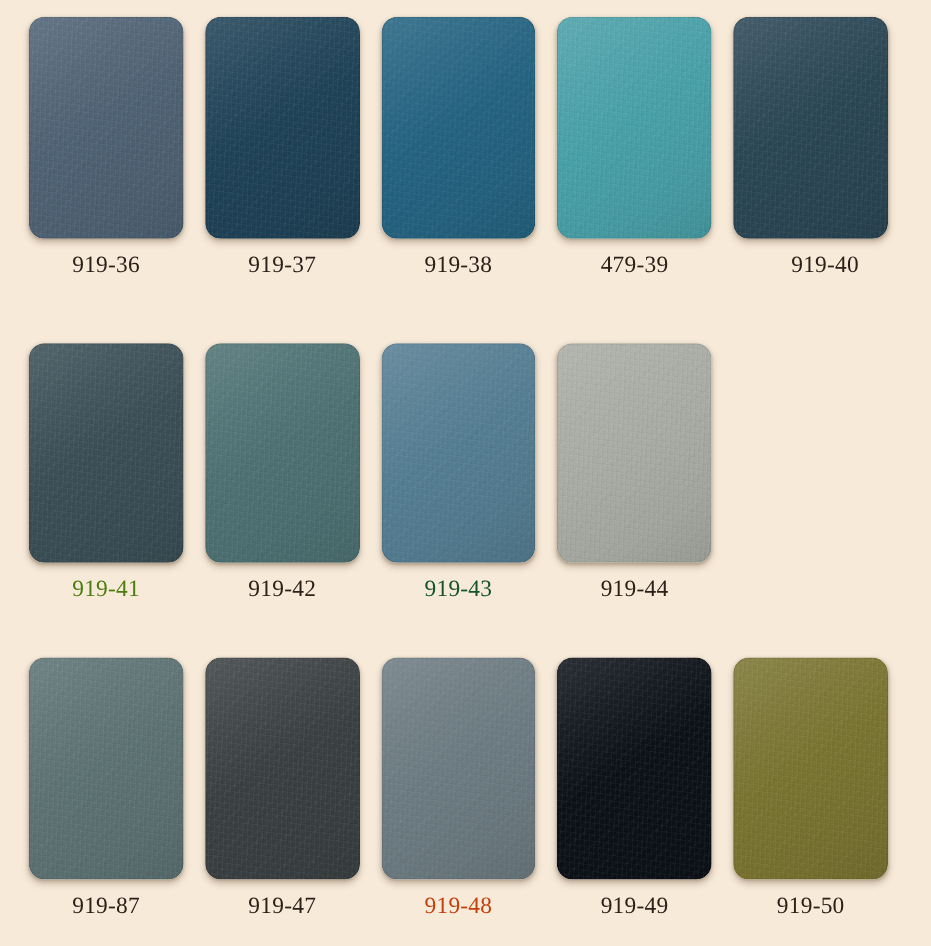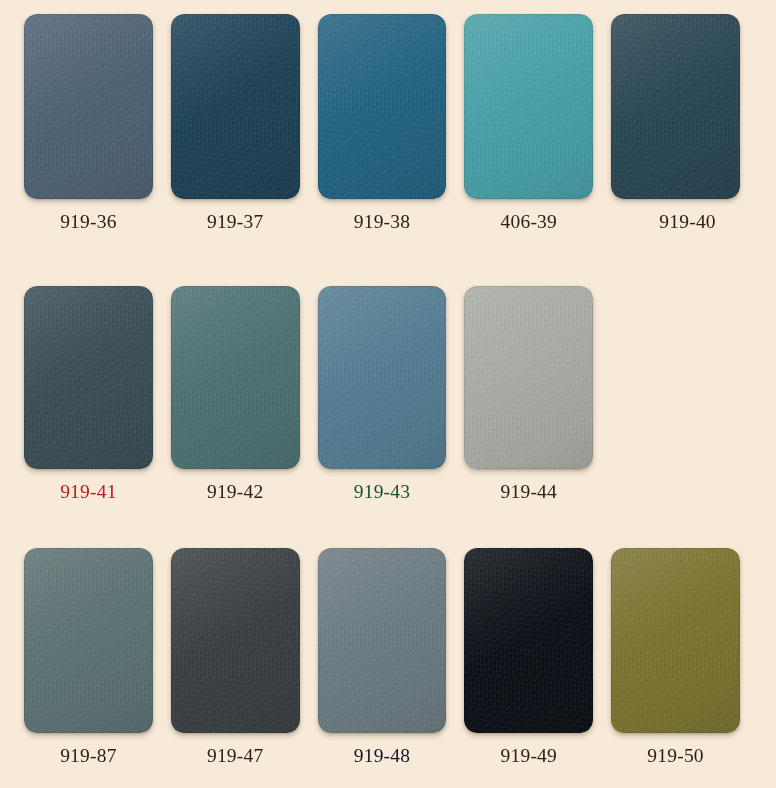--- a/index.html
+++ b/index.html
@@ -167,21 +167,21 @@
     </div>
     <div class="swatch-label" style="color: rgb(43, 33, 25);">919-38</div>
   </div>
   <div class="swatch-cell">
     <div class="swatch-chip">
       <div class="chip-color" style="background: rgb(72, 160, 168);"></div>
       <div class="chip-grain"></div>
       <div class="chip-shade"></div>
       <div class="chip-edge"></div>
     </div>
-    <div class="swatch-label" style="color: rgb(43, 33, 25);">406-39</div>
+    <div class="swatch-label" style="color: rgb(43, 33, 25);">479-39</div>
   </div>
   <div class="swatch-cell">
     <div class="swatch-chip">
       <div class="chip-color" style="background: rgb(42, 70, 84);"></div>
       <div class="chip-grain"></div>
       <div class="chip-shade"></div>
       <div class="chip-edge"></div>
     </div>
     <div class="swatch-label" style="color: rgb(43, 33, 25); margin-left: 24px;">919-40</div>
   </div>
@@ -190,21 +190,21 @@
 <div class="row-gap-1"></div>
 
 <div class="palette-grid row-2">
   <div class="swatch-cell">
     <div class="swatch-chip">
       <div class="chip-color" style="background: rgb(58, 78, 86);"></div>
       <div class="chip-grain"></div>
       <div class="chip-shade"></div>
       <div class="chip-edge"></div>
     </div>
-    <div class="swatch-label" style="color: #b91c1c; text-align: right;">919-41</div>
+    <div class="swatch-label" style="color: #4d7c0f; text-align: right;">919-41</div>
   </div>
   <div class="swatch-cell">
     <div class="swatch-chip">
       <div class="chip-color" style="background: rgb(77, 113, 115);"></div>
       <div class="chip-grain"></div>
       <div class="chip-shade"></div>
       <div class="chip-edge"></div>
     </div>
     <div class="swatch-label" style="color: rgb(43, 33, 25);">919-42</div>
   </div>
@@ -249,21 +249,21 @@
     </div>
     <div class="swatch-label" style="color: rgb(43, 33, 25);">919-47</div>
   </div>
   <div class="swatch-cell">
     <div class="swatch-chip">
       <div class="chip-color" style="background: rgb(108, 123, 130);"></div>
       <div class="chip-grain"></div>
       <div class="chip-shade"></div>
       <div class="chip-edge"></div>
     </div>
-    <div class="swatch-label" style="color: #0f172a;">919-48</div>
+    <div class="swatch-label" style="color: #c2410c;">919-48</div>
   </div>
   <div class="swatch-cell">
     <div class="swatch-chip">
       <div class="chip-color" style="background: rgb(12, 17, 24);"></div>
       <div class="chip-grain"></div>
       <div class="chip-shade"></div>
       <div class="chip-edge"></div>
     </div>
     <div class="swatch-label" style="color: rgb(43, 33, 25);">919-49</div>
   </div>

